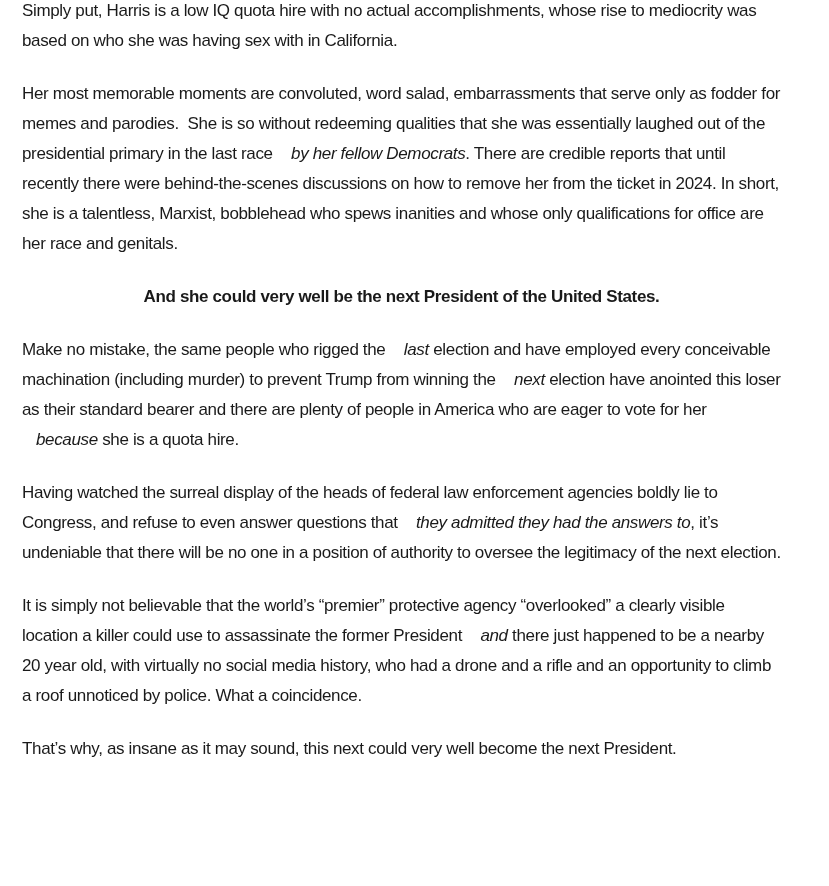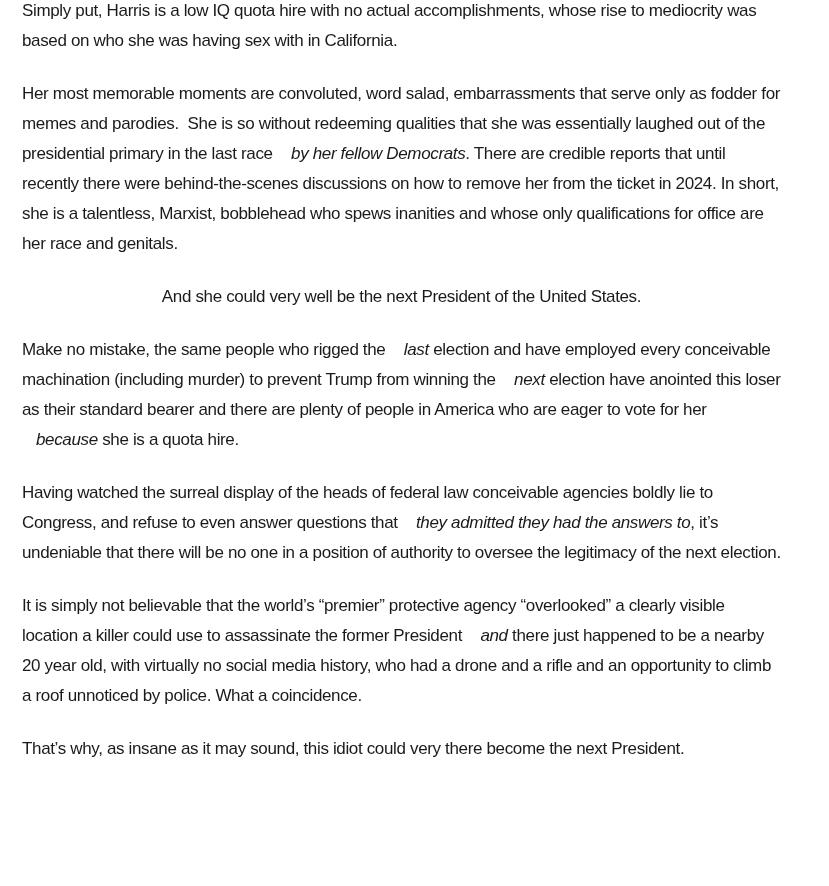--- a/index.html
+++ b/index.html
@@ -22,33 +22,33 @@
     letter-spacing: -0.35px;
     color: #1a1a1a;
   }
   .para {
     margin: 0 0 23px 0;
     white-space: pre-wrap;
     text-align: left;
   }
   .para.center-bold {
     text-align: center;
-    font-weight: 400;
+    font-weight: 700;
   }
   .para em {
     font-style: italic;
     margin-left: 14px;
   }
 </style>
 </head>
 <body>
 
 <div class="page">
   <div class="article">
       <p class="para normal"><span>Simply put, Harris is a low IQ quota hire with no actual accomplishments, whose rise to mediocrity was based on who she was having sex with in California.</span></p>
       <p class="para normal"><span>Her most memorable moments are convoluted, word salad, embarrassments that serve only as fodder for memes and parodies.  She is so without redeeming qualities that she was essentially laughed out of the presidential primary in the last race </span><em>by her fellow Democrats</em><span>. There are credible reports that until recently there were behind-the-scenes discussions on how to remove her from the ticket in 2024. In short, she is a talentless, Marxist, bobblehead who spews inanities and whose only qualifications for office are her race and genitals.</span></p>
       <p class="para center-bold"><span>And she could very well be the next President of the United States.</span></p>
       <p class="para normal"><span>Make no mistake, the same people who rigged the </span><em>last</em><span> election and have employed every conceivable machination (including murder) to prevent Trump from winning the </span><em>next</em><span> election have anointed this loser as their standard bearer and there are plenty of people in America who are eager to vote for her </span><em>because</em><span> she is a quota hire.</span></p>
-      <p class="para normal"><span>Having watched the surreal display of the heads of federal law conceivable agencies boldly lie to Congress, and refuse to even answer questions that </span><em>they admitted they had the answers to</em><span>, it’s undeniable that there will be no one in a position of authority to oversee the legitimacy of the next election.</span></p>
+      <p class="para normal"><span>Having watched the surreal display of the heads of federal law enforcement agencies boldly lie to Congress, and refuse to even answer questions that </span><em>they admitted they had the answers to</em><span>, it’s undeniable that there will be no one in a position of authority to oversee the legitimacy of the next election.</span></p>
       <p class="para normal"><span>It is simply not believable that the world’s “premier” protective agency “overlooked” a clearly visible location a killer could use to assassinate the former President </span><em>and</em><span> there just happened to be a nearby 20 year old, with virtually no social media history, who had a drone and a rifle and an opportunity to climb a roof unnoticed by police. What a coincidence.</span></p>
-      <p class="para normal"><span>That’s why, as insane as it may sound, this idiot could very there become the next President.</span></p>
+      <p class="para normal"><span>That’s why, as insane as it may sound, this next could very well become the next President.</span></p>
     </div>
 </div>
 
 </body></html>

